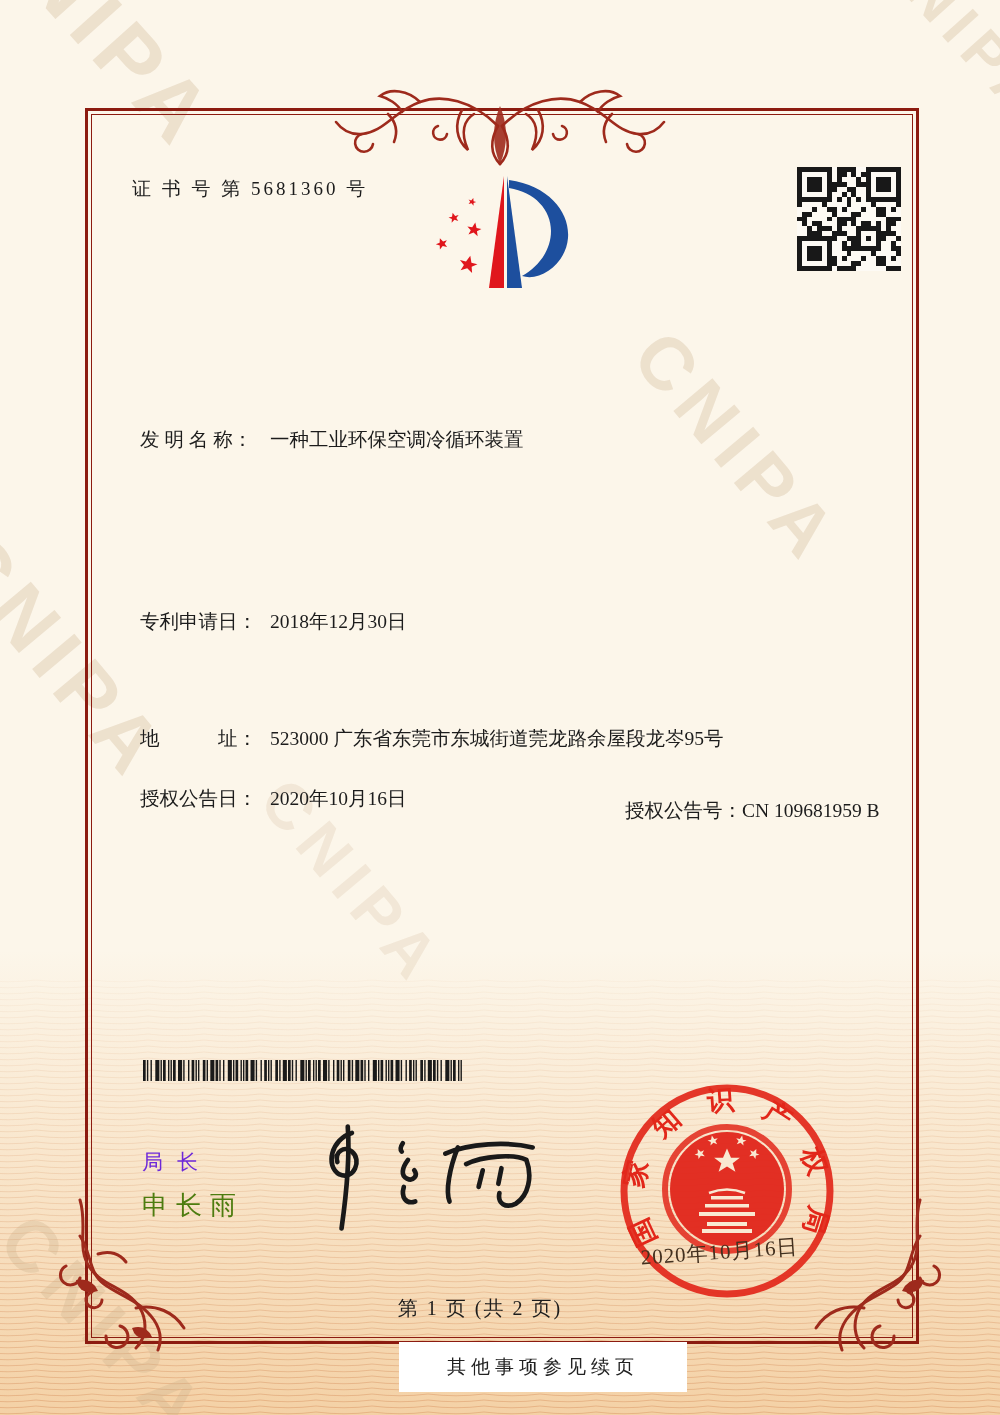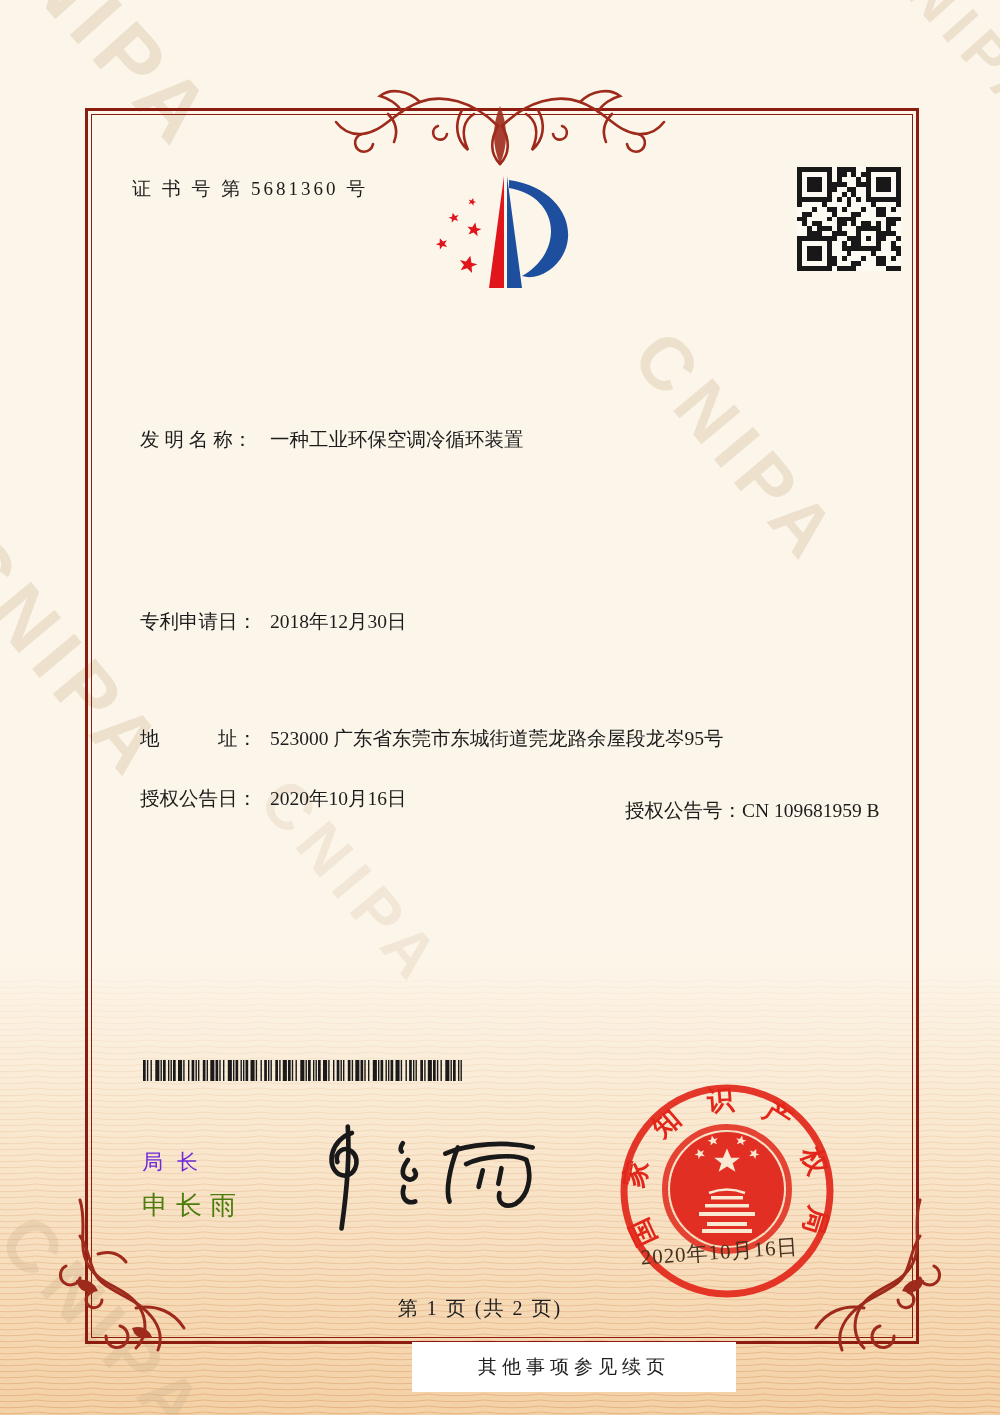--- a/index.html
+++ b/index.html
@@ -34,21 +34,21 @@
   .bodytext p{margin:0;text-indent:2em;}
   .barcode{position:absolute;left:143px;top:1060px;z-index:3;}
   .sig-title{position:absolute;left:142px;top:1148px;font-size:21px;letter-spacing:14px;z-index:3;
     font-family:"Liberation Sans",sans-serif;color:#6d28d9;}
   .sig-name{position:absolute;left:142px;top:1188px;font-size:26px;letter-spacing:8px;z-index:3;
     font-family:"Liberation Sans",sans-serif;color:#4d7c0f;}
   .sig-hand{position:absolute;left:300px;top:1118px;z-index:3;}
   .seal{position:absolute;left:612px;top:1078px;z-index:5;}
   .pagefooter{position:absolute;left:0;top:1295px;width:960px;text-align:center;font-size:20px;
     letter-spacing:2px;z-index:3;}
-  .notebox{position:absolute;left:412px;top:1342px;width:324px;height:50px;background:#ffffff;z-index:4;
+  .notebox{position:absolute;left:399px;top:1342px;width:288px;height:50px;background:#ffffff;z-index:4;
     display:flex;align-items:center;justify-content:center;font-size:19px;letter-spacing:5px;color:#222;}
 </style>
 </head>
 <body>
 
 <div class="page">
 
   <div class="warm"></div>
   <svg class="waves" id="waves-svg" viewBox="0 0 1000 440">
       <path d="M-20 2 q28 3.5 56 0 q28 3.5 56 0 q28 3.5 56 0 q28 3.5 56 0 q28 3.5 56 0 q28 3.5 56 0 q28 3.5 56 0 q28 3.5 56 0 q28 3.5 56 0 q28 3.5 56 0 q28 3.5 56 0 q28 3.5 56 0 q28 3.5 56 0 q28 3.5 56 0 q28 3.5 56 0 q28 3.5 56 0 q28 3.5 56 0 q28 3.5 56 0 q28 3.5 56 0" fill="none" stroke="#d0804c" stroke-width="1" opacity="0.050"></path>

